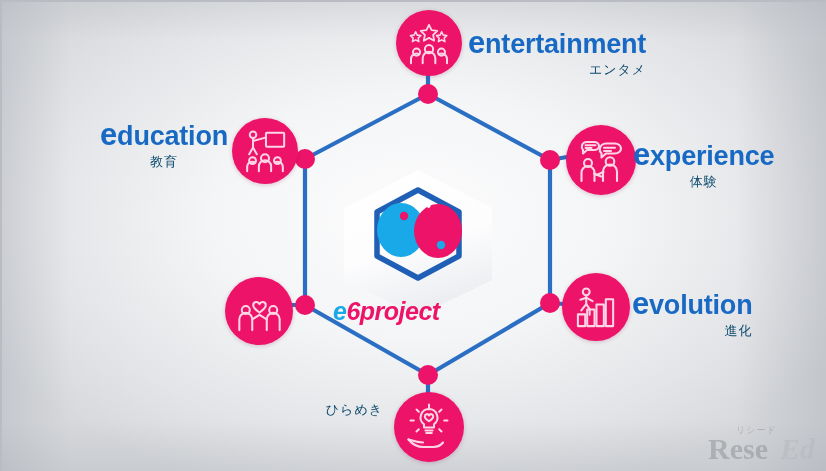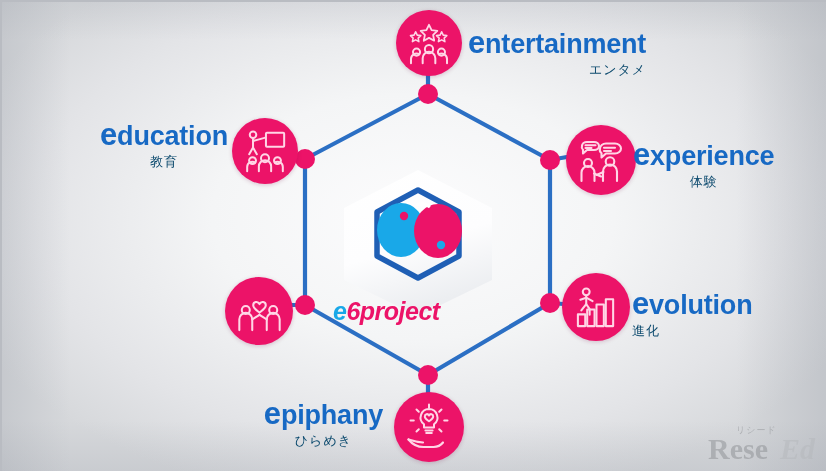--- a/index.html
+++ b/index.html
@@ -276,41 +276,38 @@
         <rect x="14.5" y="26" width="7.5" height="17"></rect>
         <rect x="24" y="21" width="7.5" height="22"></rect>
         <rect x="33.5" y="15.5" width="7.5" height="27.5"></rect>
       </g>
     </svg>
   </div>
   <div class="label left-align" style="left:632px; top:288px;">
     <span class="en">
       <span class="lead">e</span><span>volution</span>
     </span>
-    <span class="jp" style="">進化</span>
+    <span class="jp" style="text-align:right;">進化</span>
   </div>
 
   <div class="node" style="left:394px; top:392px; width:70px; height:70px; background:#ec1368;">
     <svg width="48" height="48" viewBox="0 0 48 48">
       <g fill="none" stroke="#ffd6e6" stroke-width="2.0" stroke-linecap="round" stroke-linejoin="round">
         <path d="M24 6 a8.5 8.5 0 0 0 -5 15.3 v3.2 h10 v-3.2 A8.5 8.5 0 0 0 24 6 Z"></path>
         <path d="M20.4 27.4 h7.2 M21.2 30 h5.6"></path>
         <path d="M24 12.5 c-1.1-2.2 -4.2-1.6 -4.2 .9 c0 2.0 2.7 3.7 4.2 4.9 c1.5-1.2 4.2-2.9 4.2-4.9 c0-2.5 -3.1-3.1 -4.2 -.9 Z"></path>
         <path d="M24 1.5 v3.2 M11.5 6.5 l2.3 2.3 M36.5 6.5 l-2.3 2.3 M5.5 17.5 h3.3 M42.5 17.5 h-3.3 M11.5 28.5 l2.3-2.3 M36.5 28.5 l-2.3-2.3"></path>
       </g>
       <g fill="none" stroke="#ffd6e6" stroke-width="2.2" stroke-linecap="round" stroke-linejoin="round">
         <path d="M3.5 36.5 q6 7.5 15 7.5 h10 q6 0 9.5-4.5"></path>
         <path d="M3.5 36.5 q8 2.5 14.5 3"></path>
       </g>
     </svg>
   </div>
   <div class="label right-align" style="right:443px; top:398px;">
-    <span class="en">
-      <span class="lead">e</span><span>piphany</span>
-    </span>
     <span class="jp">ひらめき</span>
   </div>
 
   <div id="center-logo">
     <svg id="logo-hex-bg" viewBox="0 0 170 150">
       <defs>
         <linearGradient id="whiteHexGrad" x1="0" y1="0" x2="0.3" y2="1">
           <stop offset="0%" stop-color="#ffffff"></stop>
           <stop offset="60%" stop-color="#fdfdfe"></stop>
           <stop offset="100%" stop-color="#eceef1"></stop>

